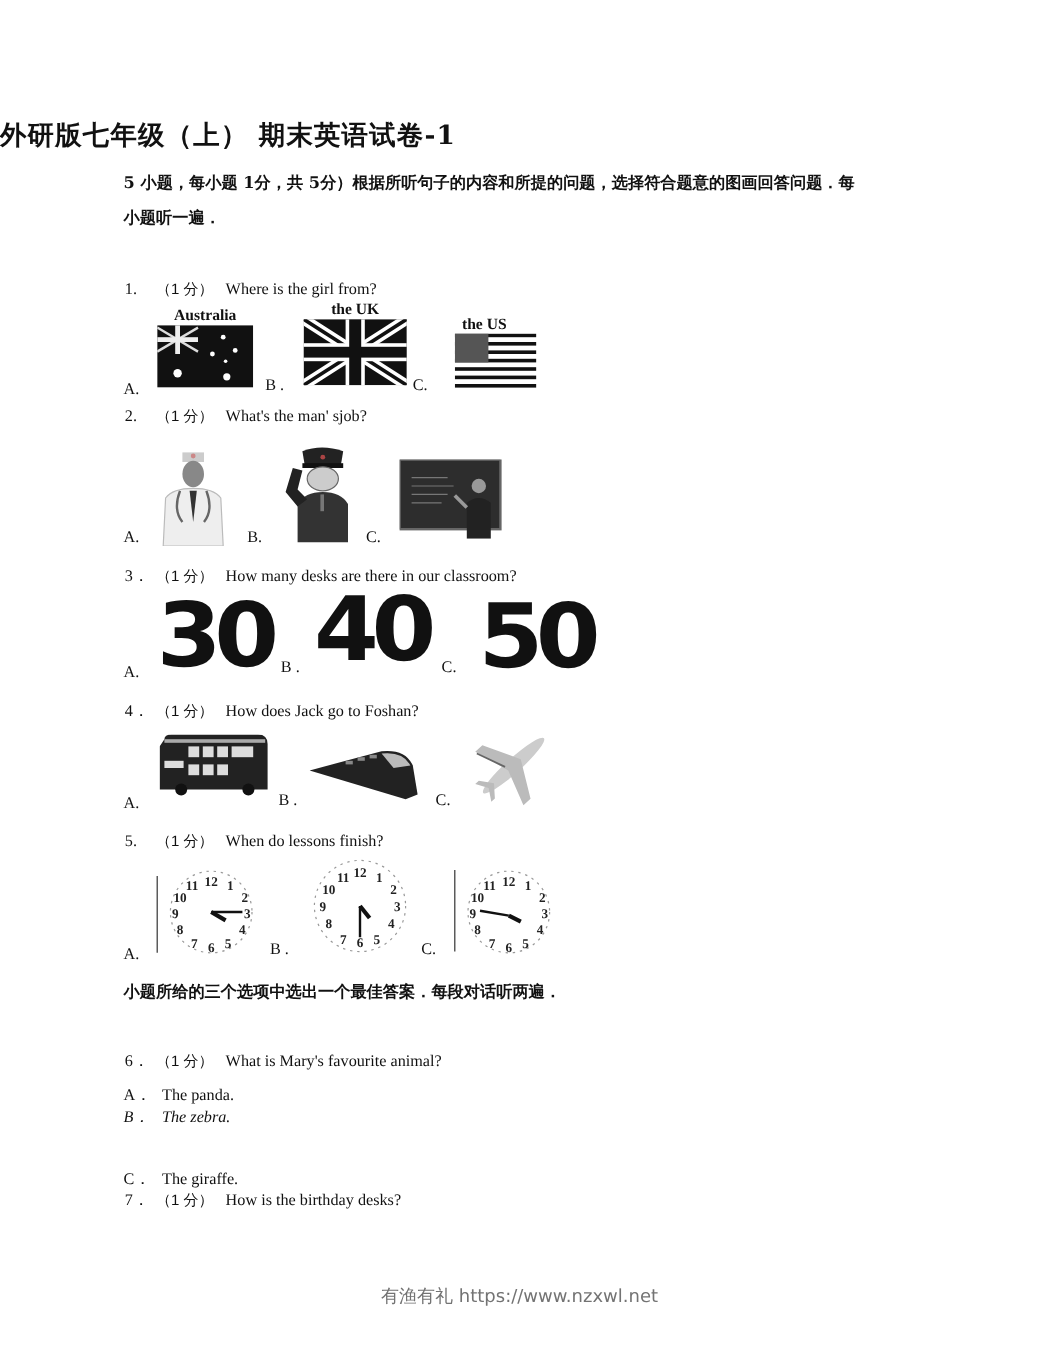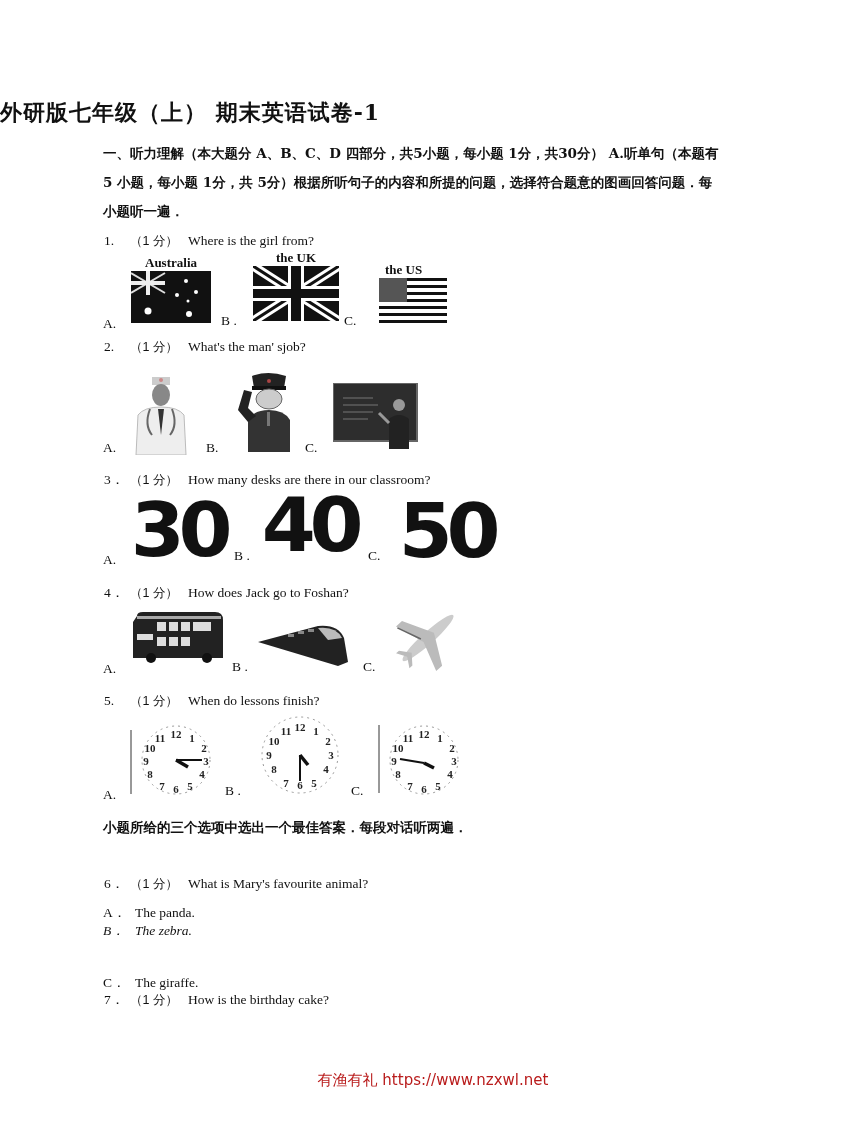--- a/index.html
+++ b/index.html
@@ -9,35 +9,34 @@
   .title { left: 0; width: 866px; top: 98px; text-align: left; font-size: 22px; font-weight: bold;
            font-family: "DejaVu Serif", serif; letter-spacing: 1px; }
   .sec { left: 103px; width: 668px; font-size: 13.5px; font-weight: bold; line-height: 29px;
          font-family: "DejaVu Serif", serif; }
   .q { left: 104px; font-size: 13.5px; white-space: nowrap; }
   .q .num { display: inline-block; width: 26px; }
   .q .pts { display: inline-block; width: 58px; font-family: Liberation Sans, sans-serif; font-size: 12.5px; }
   .lbl { font-size: 13.5px; }
   .opt { left: 103px; font-size: 13.5px; }
   .opt .ol { display: inline-block; width: 32px; }
-  .footer { left: 0; width: 866px; top: 1071px; text-align: center; font-size: 15px; color: #b91c1c;
+  .footer { left: 0; width: 866px; top: 1071px; text-align: center; font-size: 15px; color: #737373;
             font-family: "DejaVu Sans", sans-serif; }
   .redact { display: inline-block; width: 14px; height: 16px; background: #111; vertical-align: -3px; }
   svg { display: block; }
   .flaglabel { font-family: "Liberation Serif", serif; font-weight: bold; font-size: 13px; text-align: center; }
   .bignum { font-family: "DejaVu Sans", sans-serif; font-weight: bold; font-size: 74px; letter-spacing: -6px;
             line-height: 70px; color: #111; transform: scaleX(1.05); }
 </style>
 </head>
 <body>
 
 <div class="abs title">外研版七年级（上） 期末英语试卷-1</div>
 
 <div class="abs sec" style="top:139px;">
-  <div style="white-space:nowrap;">一、听力理解（本大题分 A、B、C、D 四部分，共5小题，每小题 1分，共30分） A.听单句（本题有</div>
   <div style="white-space:nowrap;">5 小题，每小题 1分，共 5分）根据所听句子的内容和所提的问题，选择符合题意的图画回答问题．每</div>
   <div>小题听一遍．</div>
 </div>
 
 <div class="abs q" style="top:233px;">
   <span class="num">1.</span><span class="pts">（1 分）</span><span>Where is the girl from?</span>
 </div>
 <span class="abs lbl" style="left:103px;top:316px;">A.</span>
 <div class="abs" style="left:131px;top:255px;width:80px;">
   <div class="flaglabel">Australia</div>
@@ -276,16 +275,16 @@
   <span class="ol">A．</span><span>The panda.</span>
 </div>
 <div class="abs opt" style="top:922px;font-style:italic;">
   <span class="ol">B．</span><span>The zebra.</span>
 </div>
 <div class="abs opt" style="top:962px;margin-top:12px;">
   <span class="ol">C．</span><span>The giraffe.</span>
 </div>
 
 <div class="abs q" style="top:991px;">
-  <span class="num">7．</span><span class="pts">（1 分）</span><span>How is the birthday cake?</span>
+  <span class="num">7．</span><span class="pts">（1 分）</span><span>How is the birthday desks?</span>
 </div>
 
 <div class="abs footer">有渔有礼 https://www.nzxwl.net</div>
 
 </body></html>

